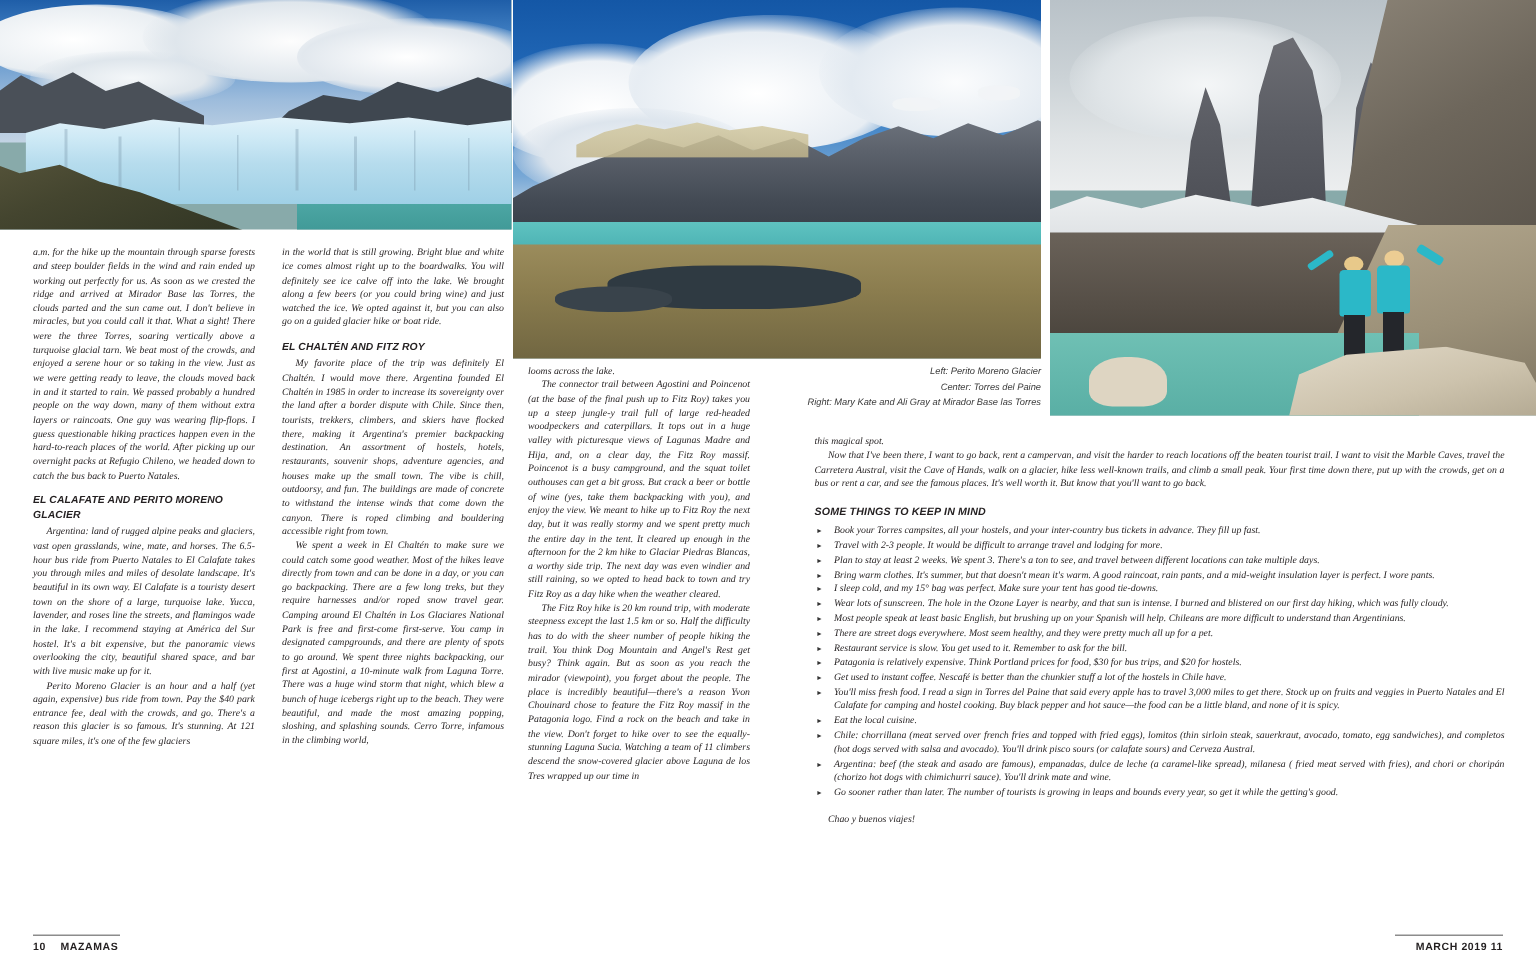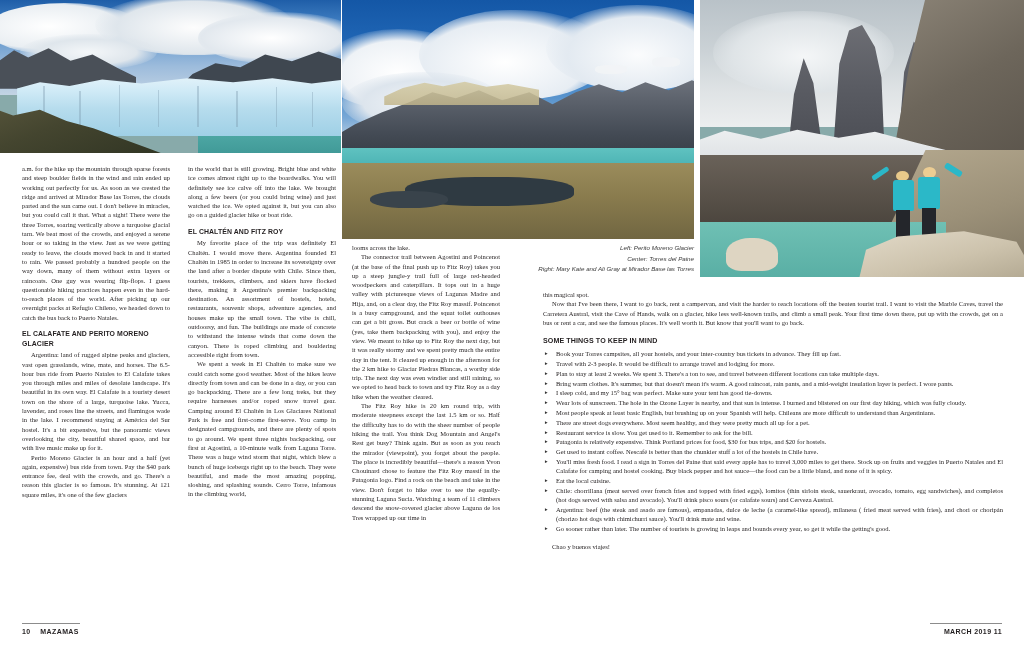--- a/index.html
+++ b/index.html
@@ -101,21 +101,21 @@
     clip-path:polygon(6% 34%,24% 14%,62% 6%,92% 22%,100% 60%,100% 100%,0% 100%);}
   #photo-right .rockA{left:8%;bottom:2%;width:16%;height:12%;border-radius:46% 46% 30% 30%;
     background:#ded5c2;}
   #photo-right .hikerA,#photo-right .hikerB{position:absolute;}
   #photo-right .torso{position:absolute;background:#2bb8c8;border-radius:3px 3px 2px 2px;}
   #photo-right .legs{position:absolute;background:#24262b;}
   #photo-right .head{position:absolute;border-radius:50%;}
   #photo-right .arm{position:absolute;background:#2bb8c8;border-radius:2px;}
 
   
-  .col{position:absolute;text-align:justify;}
+  .col{position:absolute;text-align:justify;font-style:italic;}
   .col p{margin:0;text-indent:9px;}
   .col p.first{text-indent:0;}
   h2.sec{
     font-family:"Liberation Sans", sans-serif;
     font-weight:bold;letter-spacing:.1px;
     color:#231f20;margin:7px 0 2px 0;text-align:left;
   }
   .caption{
     position:absolute;text-align:right;
     font-family:"Liberation Sans", sans-serif;

